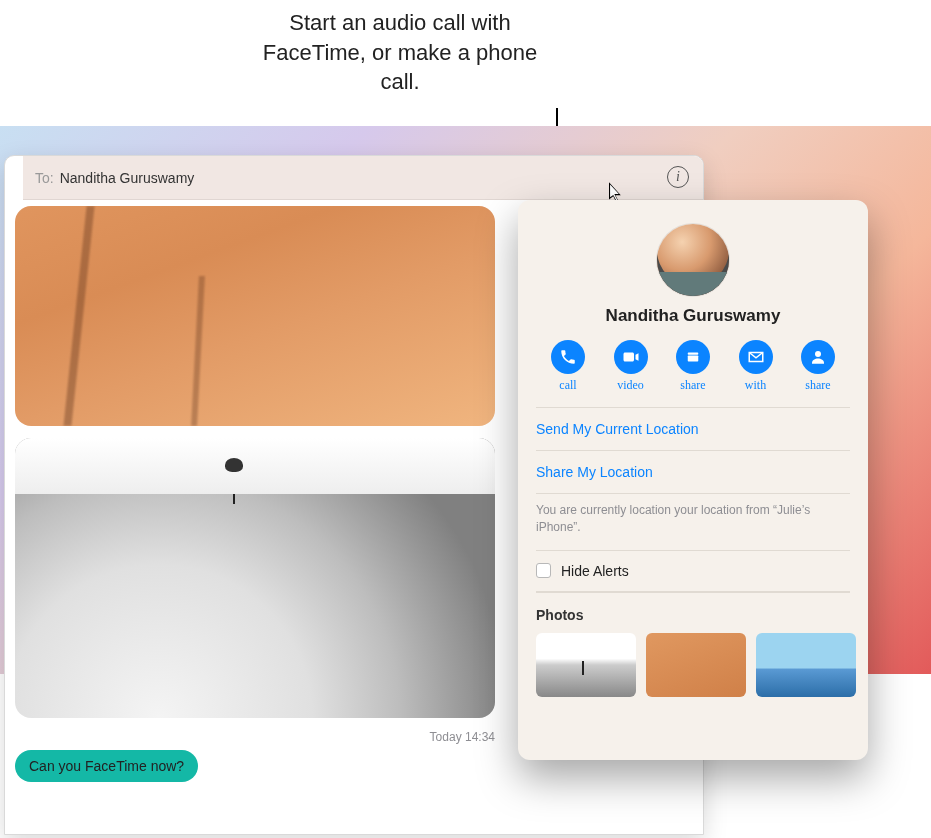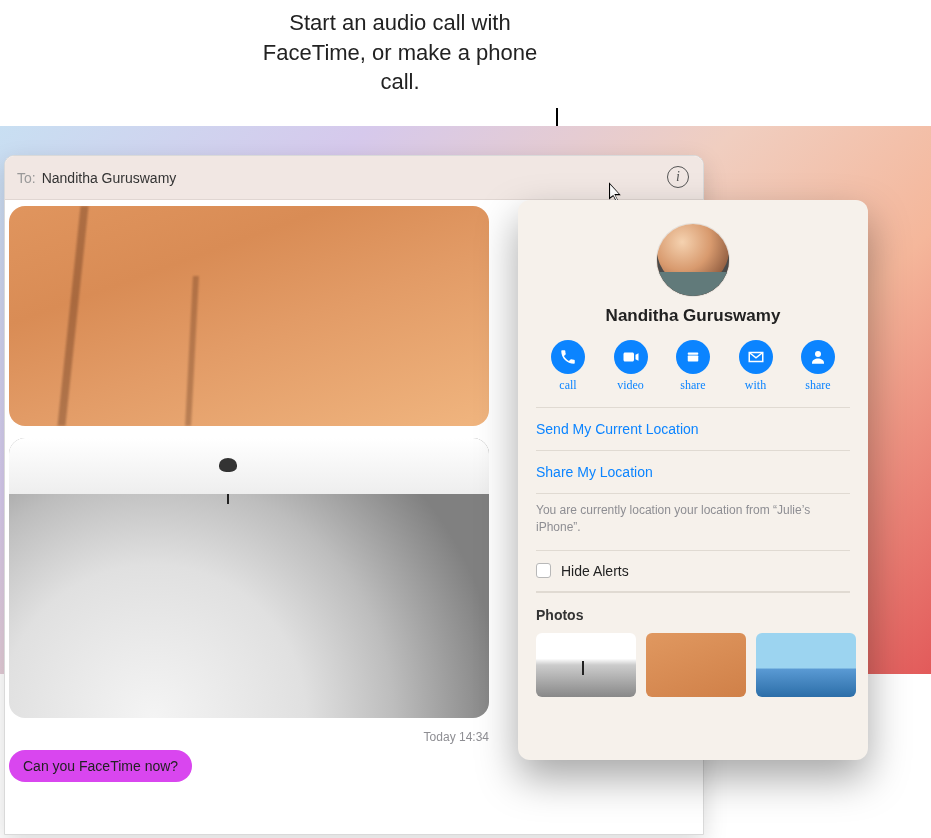--- a/index.html
+++ b/index.html
@@ -14,47 +14,47 @@
   
   .desktop-bg { position:absolute; top:126px; left:0; right:0; bottom:0;
     background: linear-gradient(135deg, #c8dff2 0%, #d6c9ec 25%, #f0cec0 50%, #f5b79b 70%, #e25a5a 100%);
   }
 
   
   .msg-window { position:absolute; top:155px; left:4px; width:700px; height:680px;
     background:#fff; border:1px solid #d9d9d9; border-top-left-radius:10px; border-top-right-radius:10px;
     box-shadow: 0 8px 24px rgba(0,0,0,0.15); overflow:hidden; }
 
-  .to-bar { position:absolute; top:0; left:0; right:0; height:44px;
+  .to-bar { position:absolute; top:0; left:18px; right:0; height:44px;
     background:#f1e7e3; border-bottom:1px solid #e0d6d2; display:flex; align-items:center;
     padding:0 12px; font-size:14px; }
   .to-label { color:#999; margin-right:6px; }
   .to-name { color:#333; }
   .info-btn { position:absolute; right:14px; top:10px; width:22px; height:22px; border:1.7px solid #555; border-radius:50%;
     display:flex; align-items:center; justify-content:center; font-style:italic; font-family:Georgia,serif; font-size:14px; color:#555; cursor:pointer; background:#f1e7e3;}
 
   
-  .chat { position:absolute; top:44px; left:0; right:0; bottom:0; padding:6px 4px; overflow:hidden; }
+  .chat { position:absolute; top:44px; left:0; right:0; bottom:0; padding:6px 10px; overflow:hidden; }
   .img-bubble { width:480px; height:220px; border-radius:16px; overflow:hidden; margin-bottom:12px; position:relative; }
   .sand { width:100%; height:100%;
     background: linear-gradient(160deg, #e0955e 0%, #d98c55 30%, #e29b66 55%, #f0b57f 100%);
     position:relative; }
   .sand::before{content:"";position:absolute;top:0;left:60px;width:8px;height:220px;background:rgba(80,40,20,0.35);transform:skewX(-6deg);filter:blur(1px);}
   .sand::after{content:"";position:absolute;top:70px;left:180px;width:6px;height:150px;background:rgba(80,40,20,0.3);transform:skewX(-3deg);filter:blur(1px);}
 
   .bw { width:100%; height:100%;
     background: radial-gradient(circle at 30% 100%, #f4f4f4 0%, #e0e0e0 35%, #bdbdbd 55%, #808080 80%);
     position:relative; }
   .bw::before{content:"";position:absolute;top:28px;left:218px;width:2px;height:38px;background:#222;}
   .bw::after{content:"";position:absolute;top:20px;left:210px;width:18px;height:14px;background:#333;border-radius:50% 50% 40% 40%;}
   .bw-sky{position:absolute;top:0;left:0;right:0;height:56px;background:linear-gradient(#fff,#eee);}
   .img-bubble.second { height:280px; }
 
   .timestamp { text-align:right; width:480px; font-size:12px; color:#8e8e93; margin:2px 0 6px; }
-  .text-bubble { display:inline-block; background:#d946ef; color:#222; padding:8px 14px; border-radius:18px; font-size:14px; max-width:400px; }
+  .text-bubble { display:inline-block; background:#14b8a6; color:#222; padding:8px 14px; border-radius:18px; font-size:14px; max-width:400px; }
 
   
   .cursor { position:absolute; width:15px; height:22px; }
   .cursor svg { width:100%; height:100%; }
 
   
   .popover { position:absolute; top:200px; left:518px; width:350px; height:560px;
     background:#f6f1eb; border-radius:12px; box-shadow:0 18px 40px rgba(0,0,0,0.35);
     padding:16px 18px 0; overflow:hidden; }
   .popover::before { content:""; position:absolute; top:-10px; right:170px; width:0;height:0;

